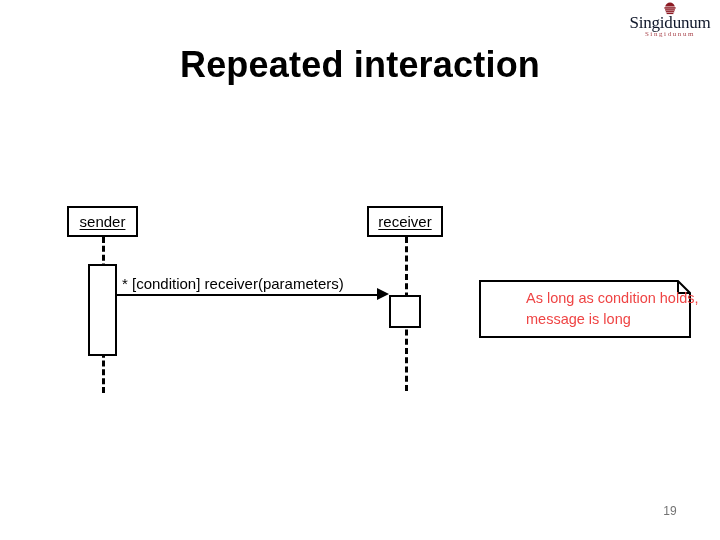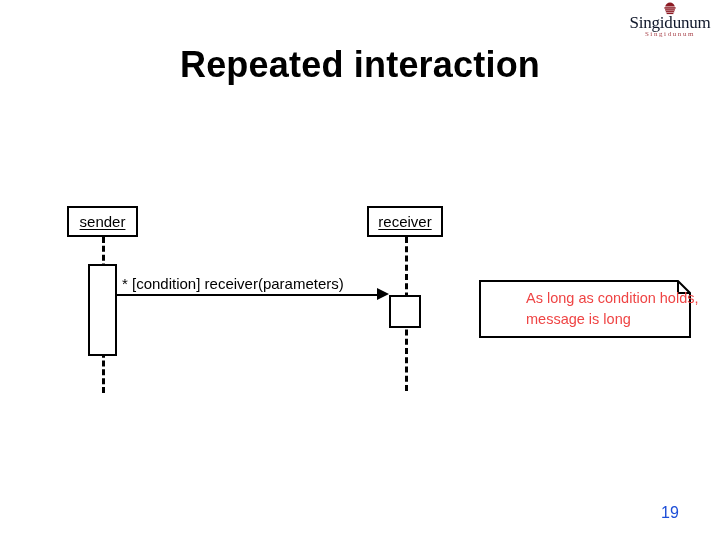--- a/index.html
+++ b/index.html
@@ -187,22 +187,22 @@
   #note-text .note-line { display: block; white-space: nowrap; }
 
   
   #page-number {
     position: absolute;
     left: 655px;
     top: 504px;
     width: 30px;
     text-align: center;
     font-family: "Liberation Sans", sans-serif;
-    font-size: 16px;
-    color: #1d4ed8;
+    font-size: 12px;
+    color: #737373;
   }
 </style>
 </head>
 <body>
 
 <div id="slide">
 
   <div id="logo">
     <svg id="logo-crest" viewBox="0 0 16 13">
       <path d="M8 0.5 C5.6 0.5 3.6 2.3 3.2 4.6 L12.8 4.6 C12.4 2.3 10.4 0.5 8 0.5 Z" fill="#8C1A23"></path>

